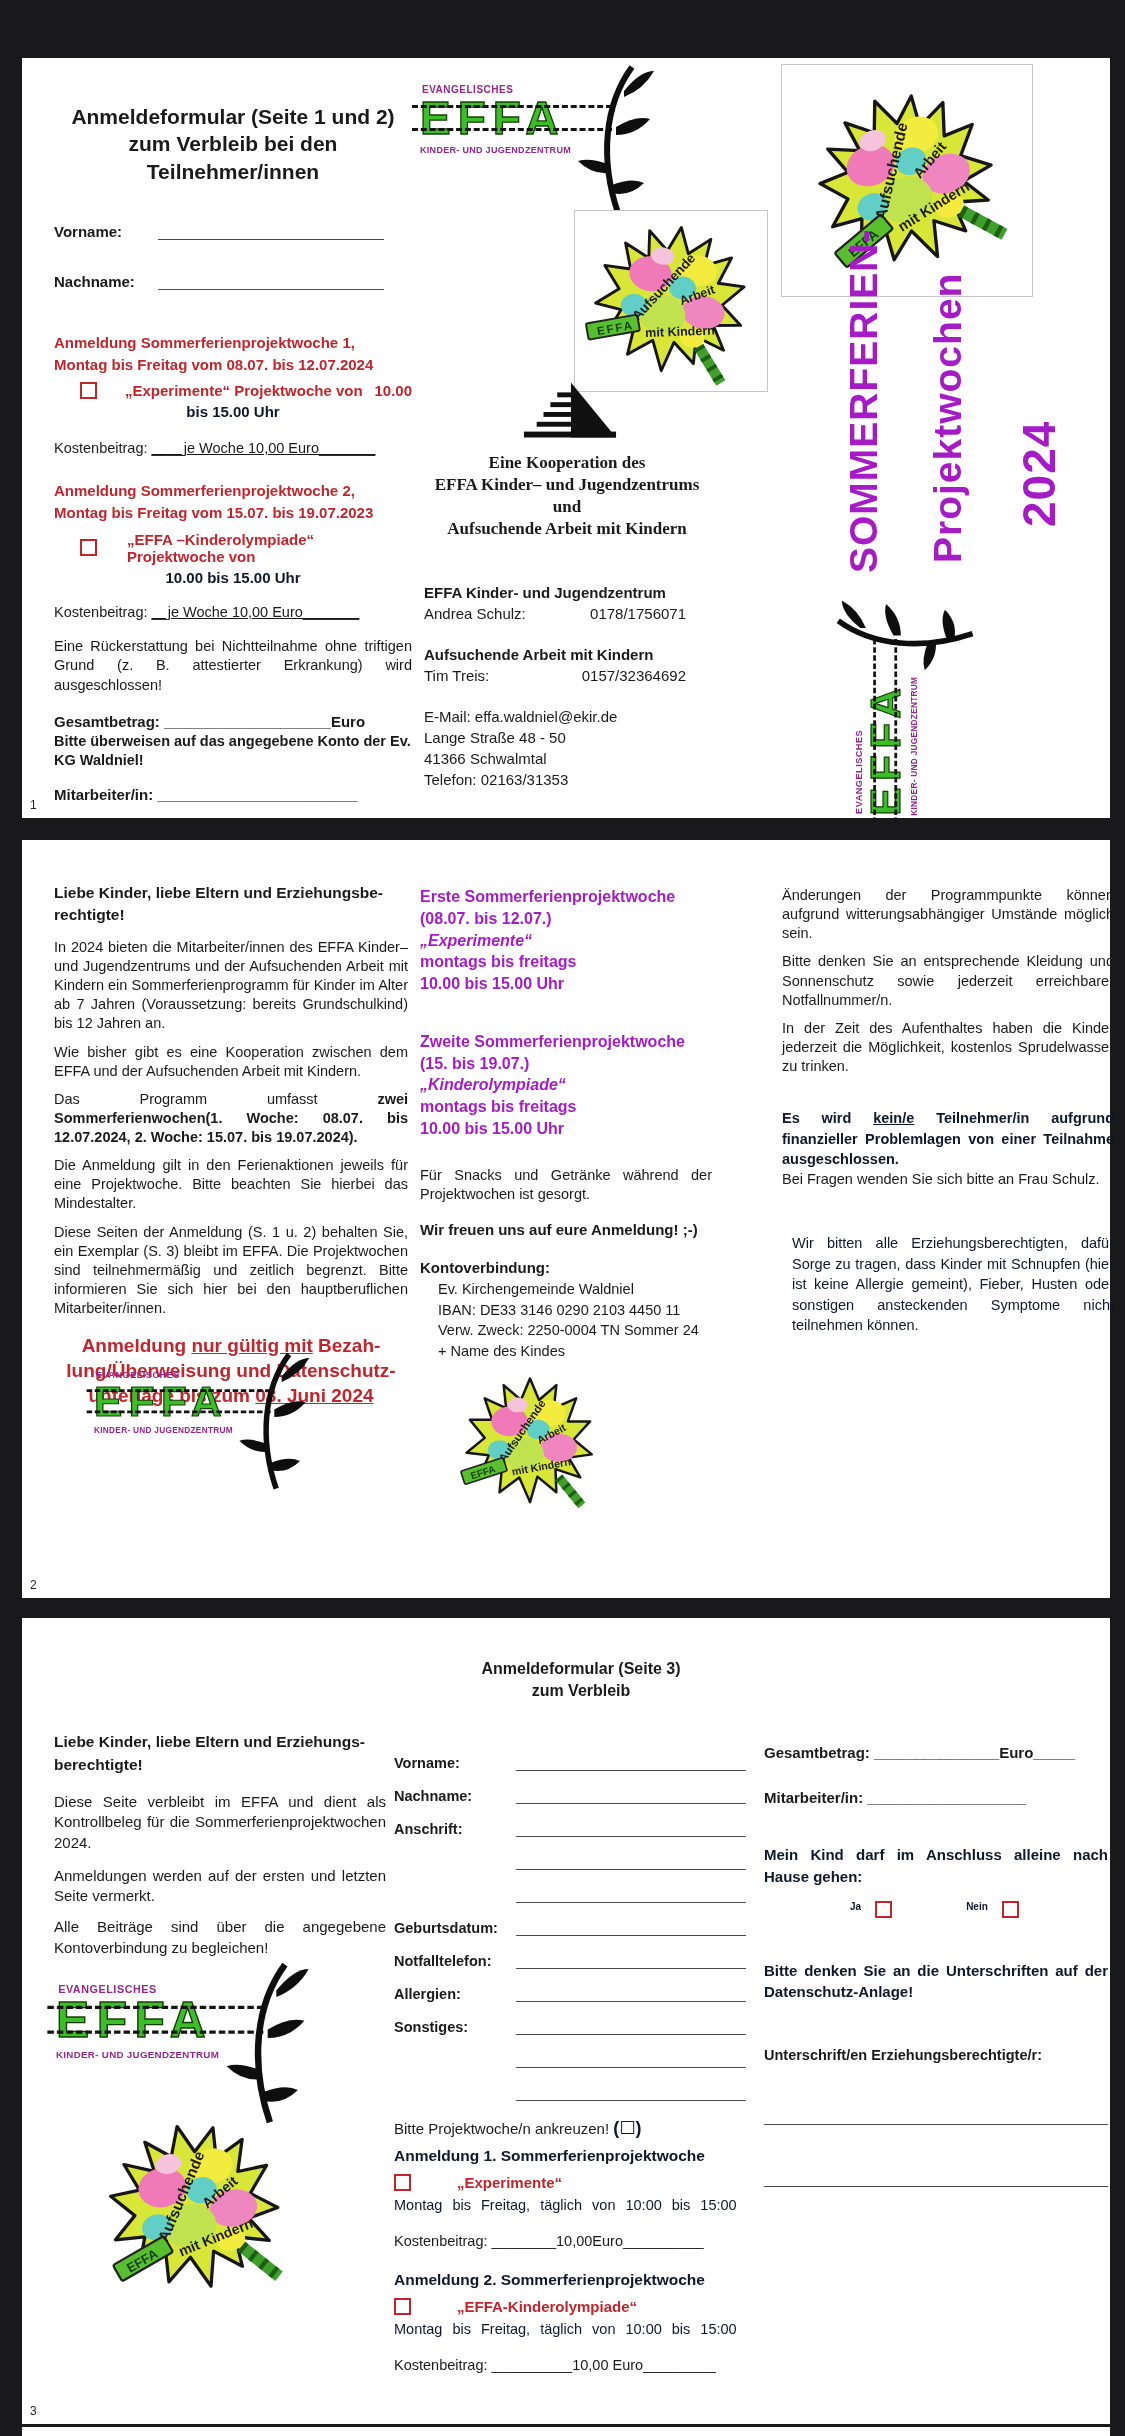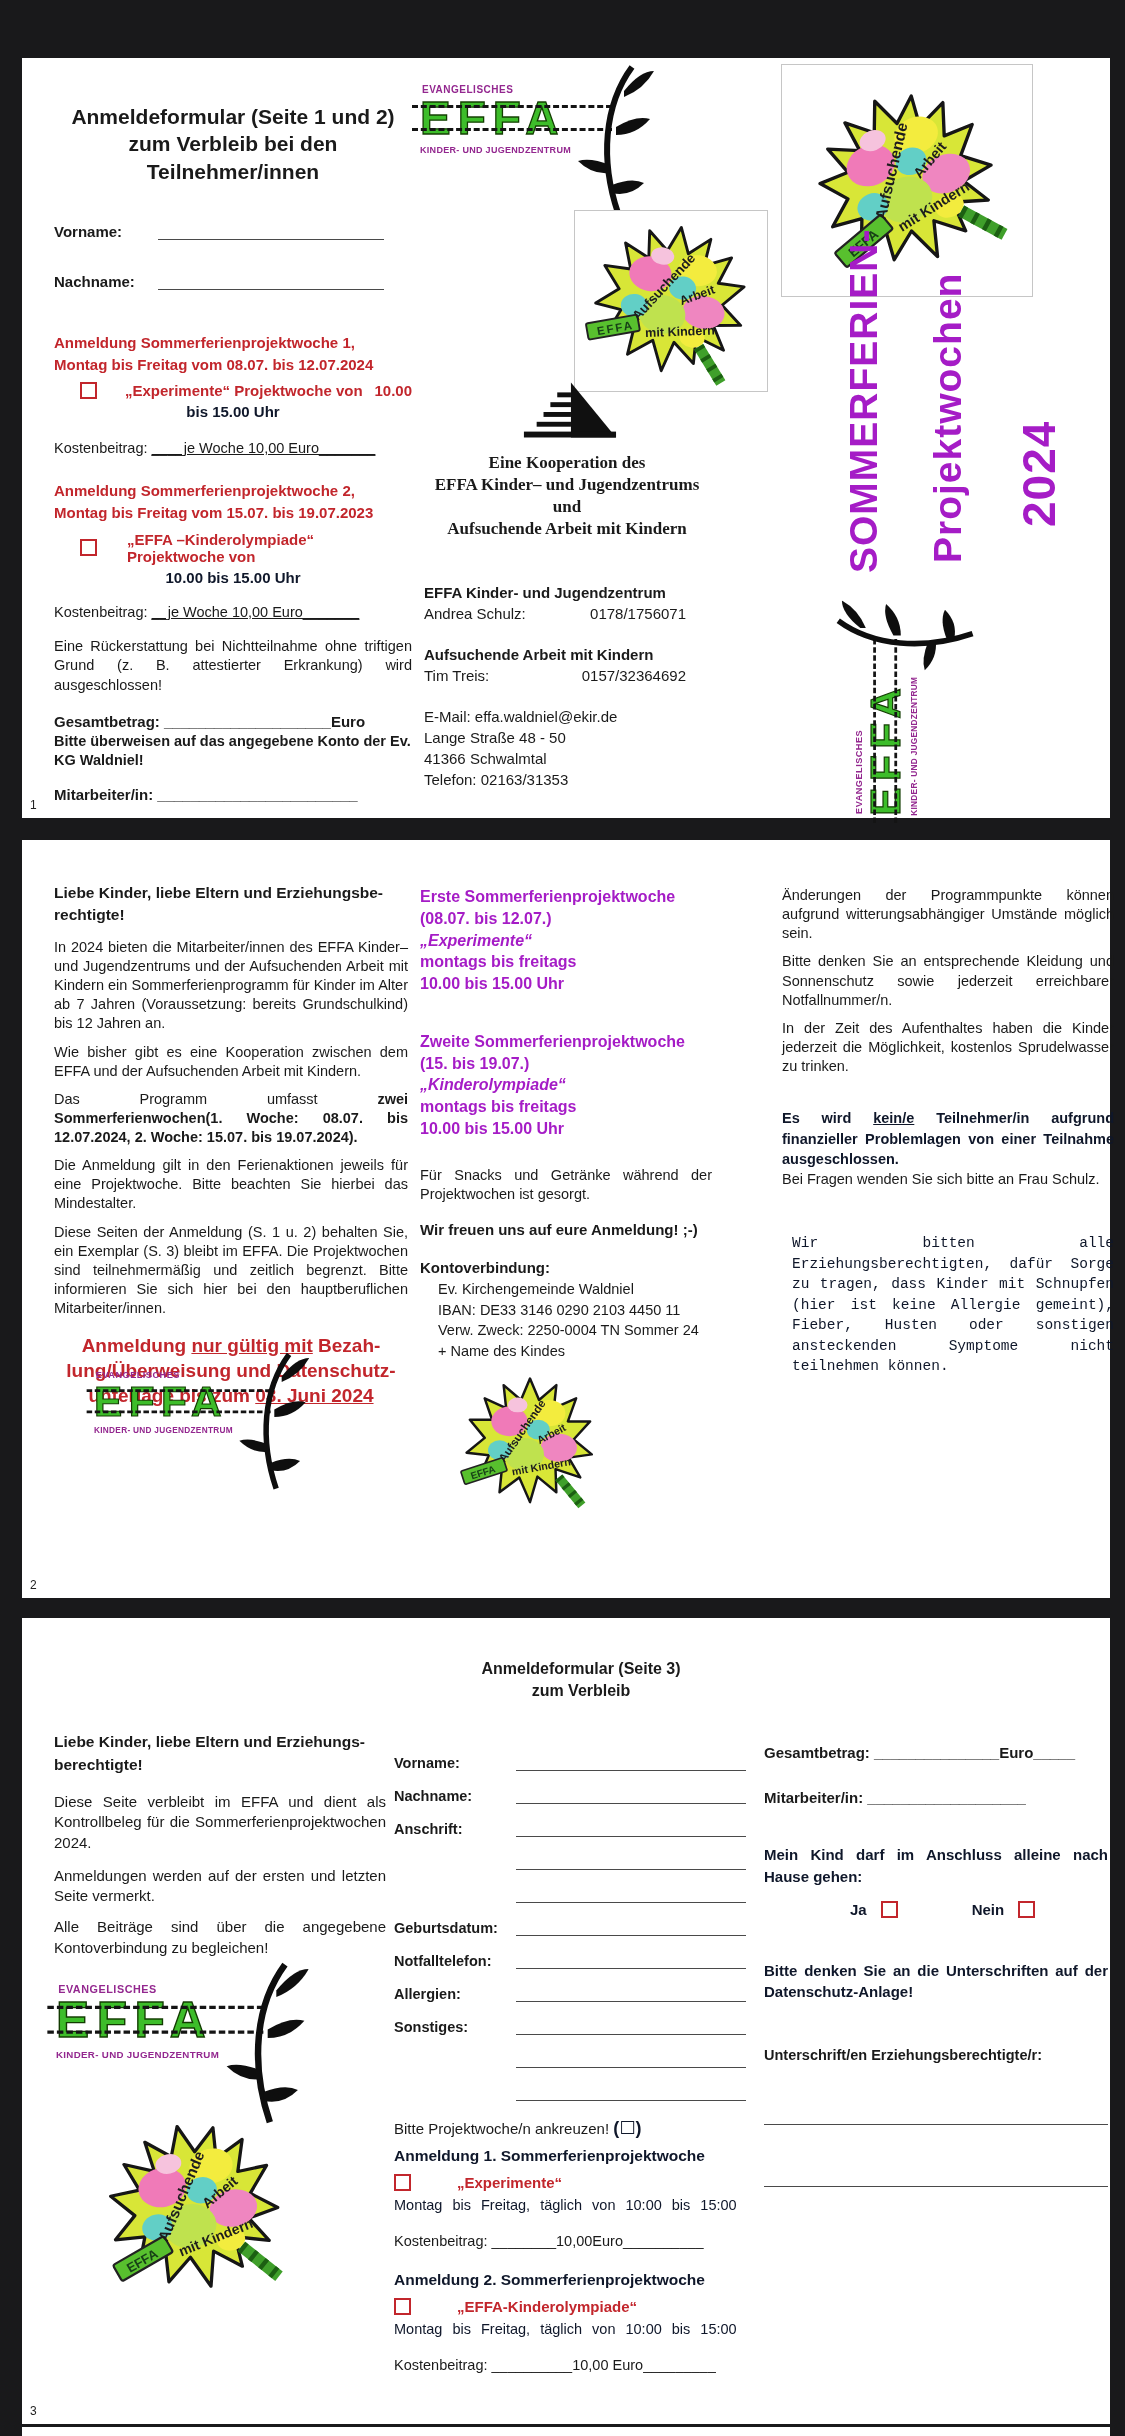--- a/index.html
+++ b/index.html
@@ -325,21 +325,21 @@
     </div>
 
     <div class="col fs14 just" style="left:760px;top:46px;width:332px;">
       <p class="pp">Änderungen der Programmpunkte können aufgrund witterungsabhängiger Umstände möglich sein.</p>
       <p class="pp">Bitte denken Sie an entsprechende Kleidung und Sonnenschutz sowie jederzeit erreichbarer Notfallnummer/n.</p>
       <p class="pp">In der Zeit des Aufenthaltes haben die Kinder jederzeit die Möglichkeit, kostenlos Sprudelwasser zu trinken.</p>
       <div class="red b" style="margin-top:32px;line-height:1.42;">
         <span>Es wird </span><span class="u">kein/e</span><span> Teilnehmer/in aufgrund finanzieller Problemlagen von einer Teilnahme ausgeschlossen.</span>
       </div>
       <div>Bei Fragen wenden Sie sich bitte an Frau Schulz.</div>
-      <div class="red" style="margin:44px 0 0 10px;line-height:1.42;text-align:justify;font-family:Liberation Mono, monospace;">Wir bitten alle Erziehungsberechtigten, dafür Sorge zu tragen, dass Kinder mit Schnupfen (hier ist keine Allergie gemeint), Fieber, Husten oder sonstigen ansteckenden Symptome nicht teilnehmen können.</div>
+      <div class="red" style="margin:44px 0 0 10px;line-height:1.42;text-align:justify;">Wir bitten alle Erziehungsberechtigten, dafür Sorge zu tragen, dass Kinder mit Schnupfen (hier ist keine Allergie gemeint), Fieber, Husten oder sonstigen ansteckenden Symptome nicht teilnehmen können.</div>
     </div>
 
     <div class="pagenum">2</div>
   </section>
 
   <section class="page p3">
 
     <div class="col ctr b" style="left:284px;top:40px;width:550px;font-size:16px;line-height:1.4;">
       <div>Anmeldeformular (Seite 3)</div>
       <div>zum Verbleib</div>
@@ -464,21 +464,21 @@
       <div class="kosten" style="margin-top:20px;">
         <span>Kostenbeitrag:</span>
         <span>__________10,00 Euro_________</span>
       </div>
     </div>
 
     <div class="col" style="left:742px;top:125px;width:344px;">
       <div class="b fs15 nowrap">Gesamtbetrag: _______________Euro_____</div>
       <div class="b fs15 nowrap" style="margin-top:24px;">Mitarbeiter/in: ___________________</div>
       <div class="red b just" style="font-size:15px;line-height:1.42;margin-top:36px;">Mein Kind darf im Anschluss alleine nach Hause gehen:</div>
-      <div class="red b" style="font-size:15px;margin-top:14px;display:flex;gap:14px;padding-left:86px;">
+      <div class="red b" style="font-size:10px;margin-top:14px;display:flex;gap:14px;padding-left:86px;">
         <span>Ja</span>
         <span class="chk"></span>
         <span style="margin-left:60px;">Nein</span>
         <span class="chk"></span>
       </div>
       <div class="red b just" style="font-size:15px;line-height:1.42;margin-top:42px;">Bitte denken Sie an die Unterschriften auf der Datenschutz-Anlage!</div>
       <div class="b" style="font-size:14.5px;margin-top:44px;">Unterschrift/en Erziehungsberechtigte/r:</div>
       <div class="sigline" style="margin-top:46px;"></div>
       <div class="sigline" style="margin-top:46px;"></div>
     </div>

